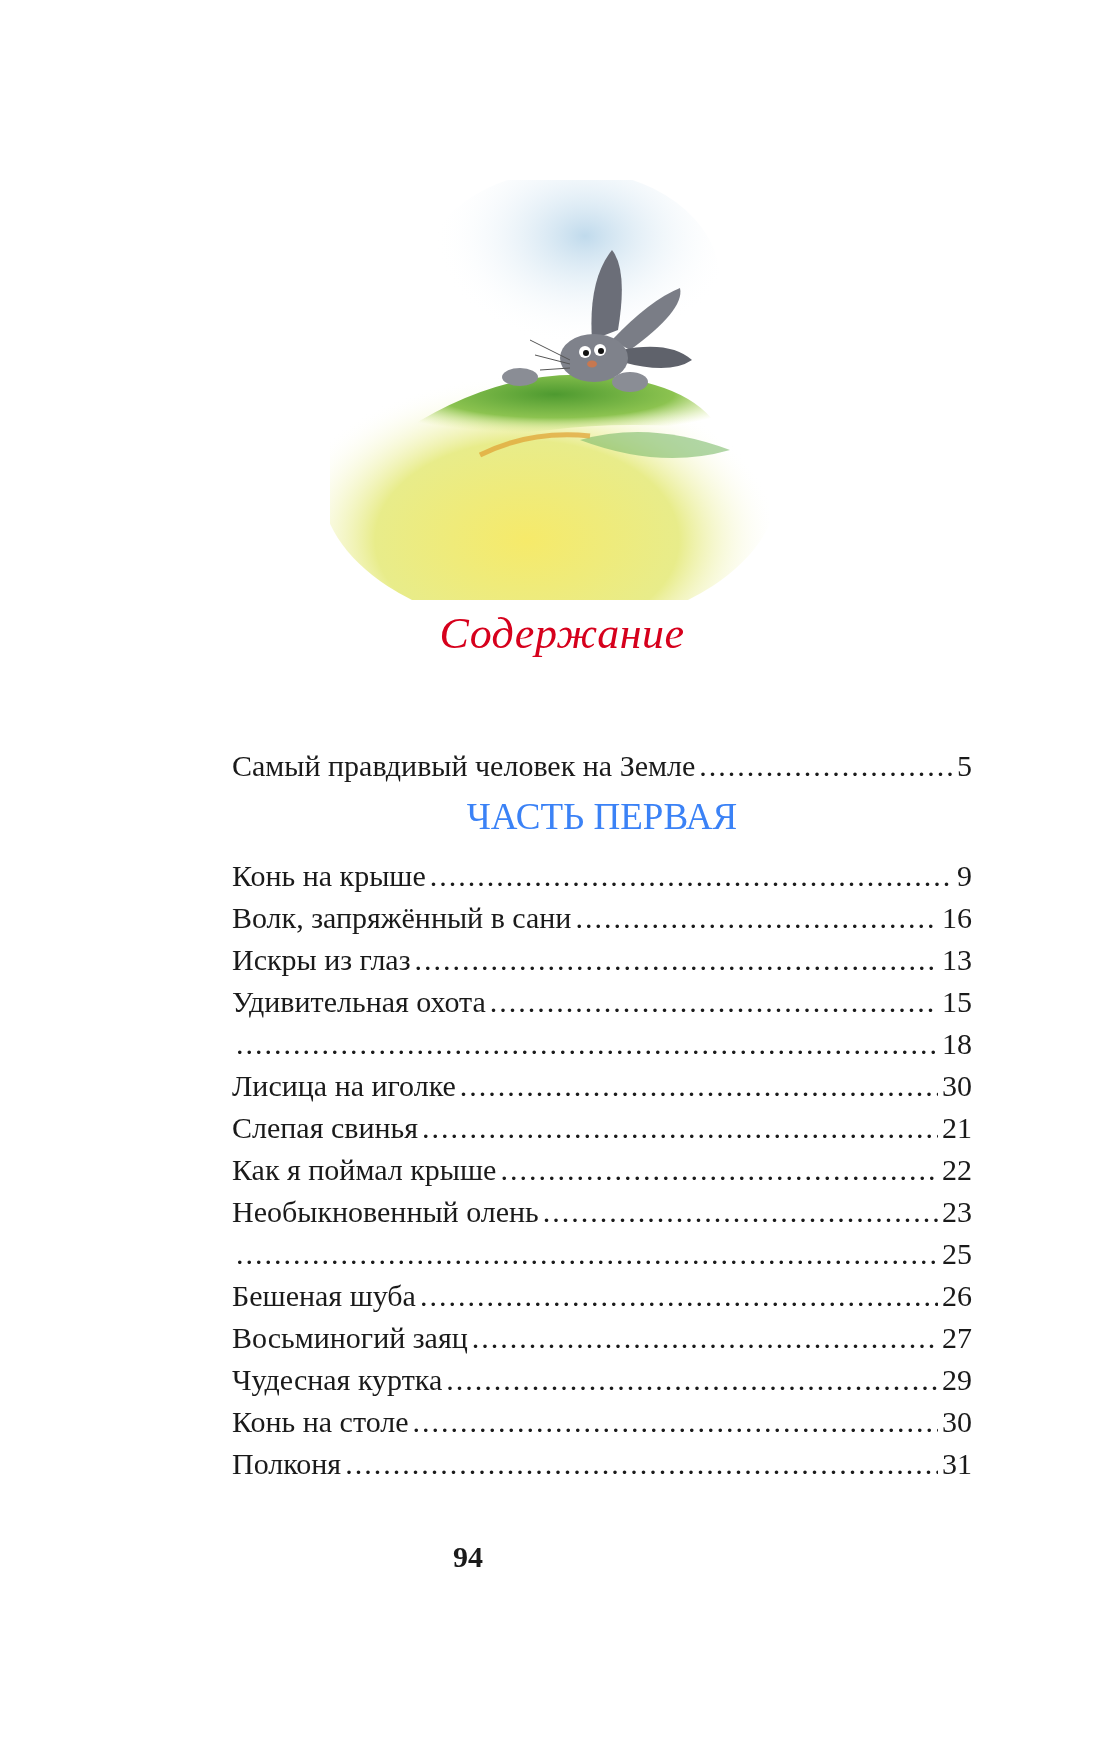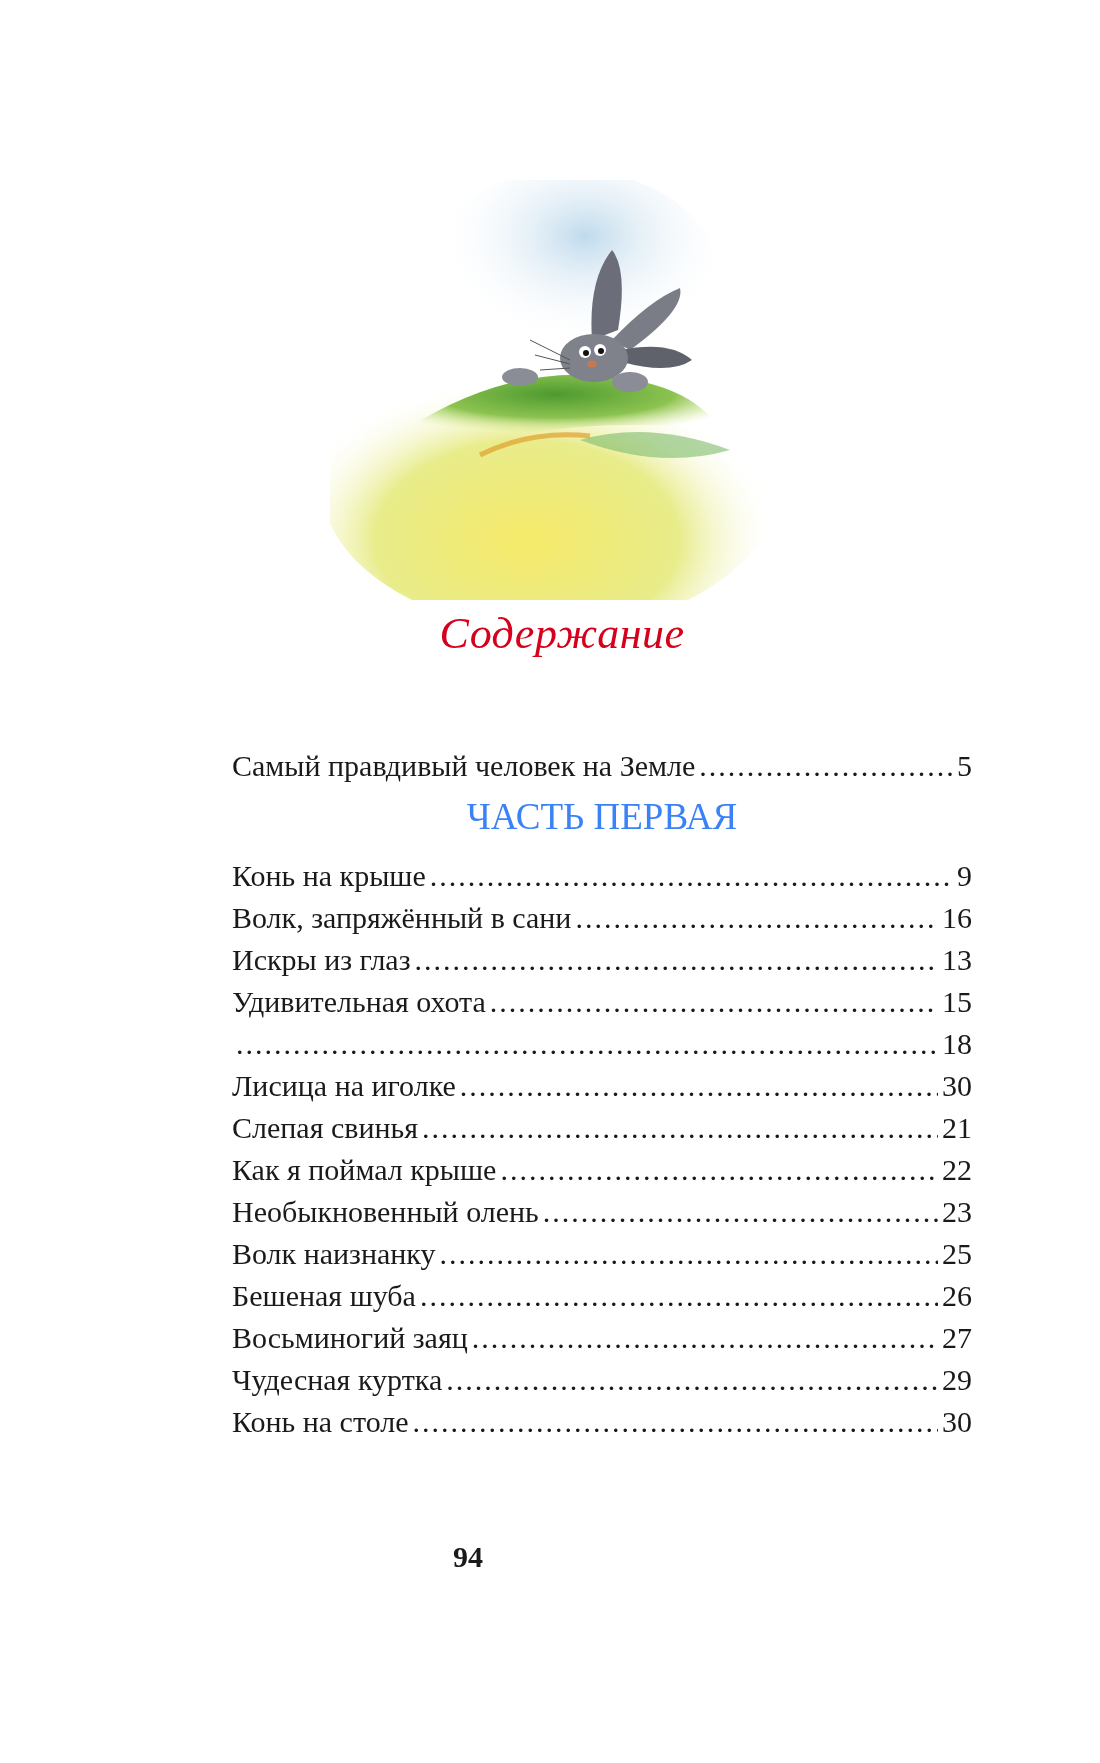--- a/index.html
+++ b/index.html
@@ -176,21 +176,20 @@
     <span class="label">Как я поймал крыше</span>
     <span class="dots"></span>
     <span class="page">22</span>
   </div>
   <div class="toc-row">
     <span class="label">Необыкновенный олень</span>
     <span class="dots"></span>
     <span class="page">23</span>
   </div>
   <div class="toc-row">
-    <span class="label">Волк наизнанку</span>
     <span class="dots"></span>
     <span class="page">25</span>
   </div>
   <div class="toc-row">
     <span class="label">Бешеная шуба</span>
     <span class="dots"></span>
     <span class="page">26</span>
   </div>
   <div class="toc-row">
     <span class="label">Восьминогий заяц</span>
@@ -200,15 +199,20 @@
   <div class="toc-row">
     <span class="label">Чудесная куртка</span>
     <span class="dots"></span>
     <span class="page">29</span>
   </div>
   <div class="toc-row">
     <span class="label">Конь на столе</span>
     <span class="dots"></span>
     <span class="page">30</span>
   </div>
+  <div class="toc-row">
+    <span class="label">Полконя</span>
+    <span class="dots"></span>
+    <span class="page">31</span>
+  </div>
 </div>
 
 <div class="page-number">94</div>
 
 </body></html>

